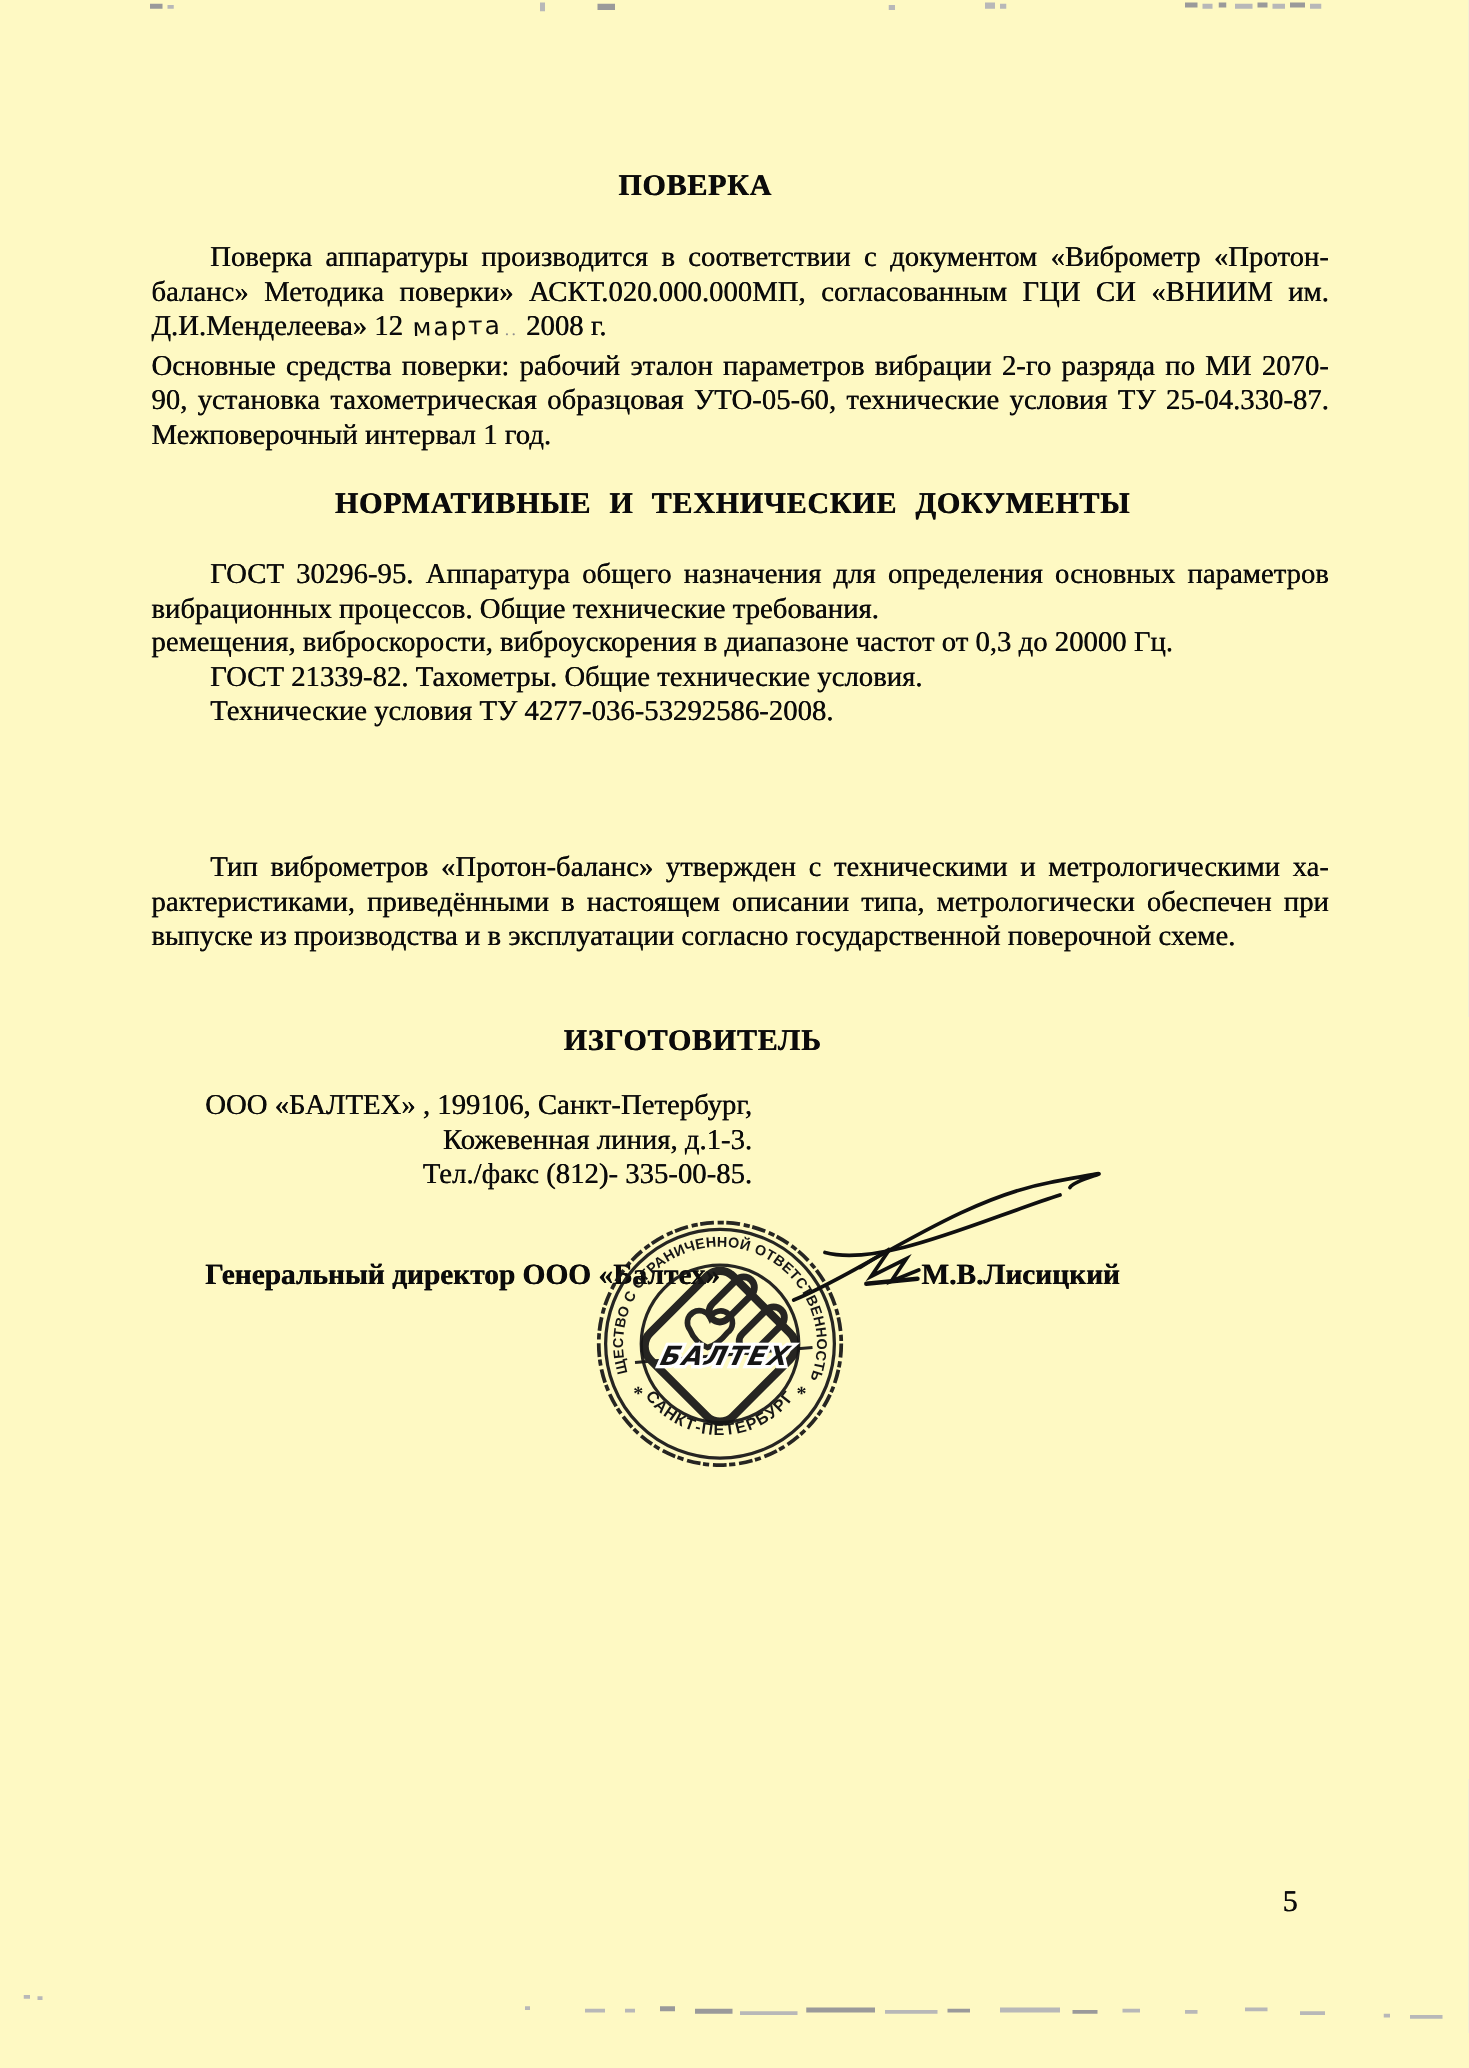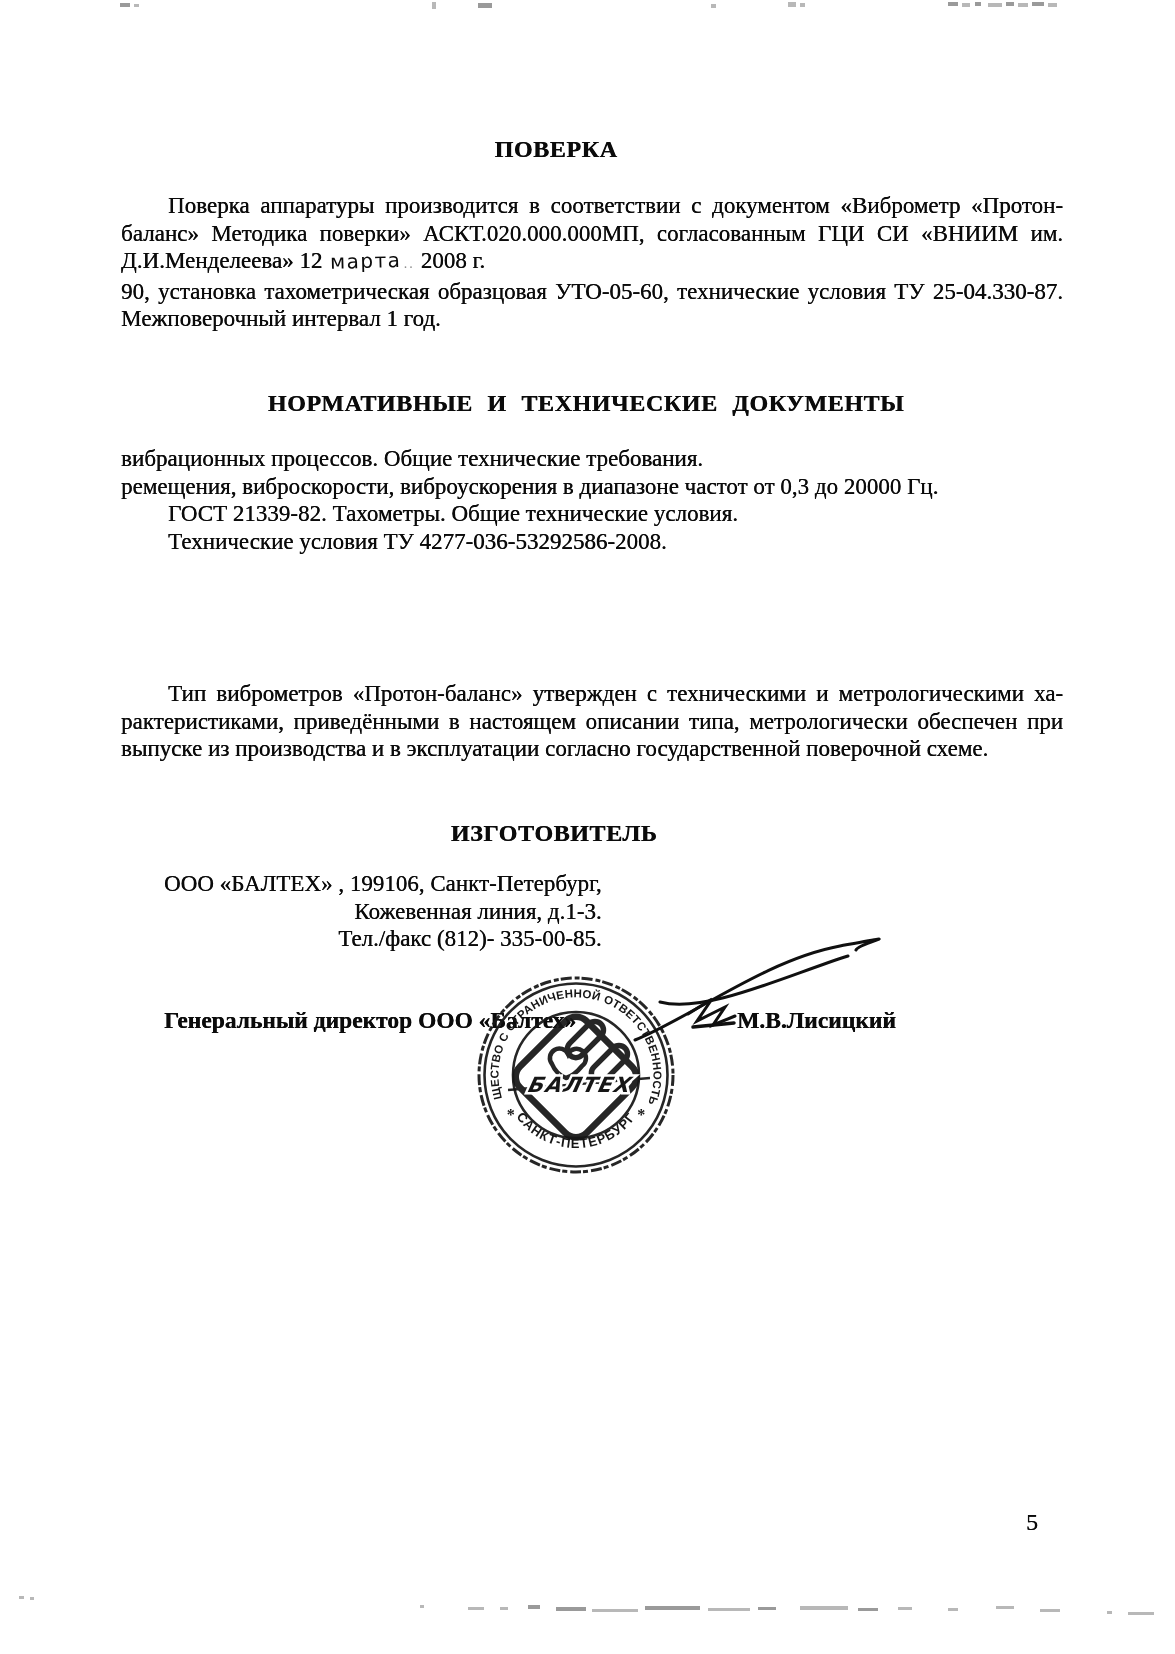--- a/index.html
+++ b/index.html
@@ -1,18 +1,18 @@
 <!DOCTYPE html>
 <html><head>
 <meta charset="utf-8">
 <style>
   html,body { margin:0; padding:0; background:#e8e8e8; }
   .page {
     position:relative; width:1175px; height:1654px; margin:0 auto;
-    background:#ffffff; overflow:hidden;
+    background:#fef9c3; overflow:hidden;
     font-family:"Liberation Serif", serif; color:#0b0b0b;
   }
   .col { position:absolute; left:121px; width:942px; }
   .line {
     font-size:23px; line-height:27.5px;
     text-shadow:0.35px 0 0 currentColor;
     white-space:normal;
   }
   .jline { text-align:justify; text-align-last:justify; }
   .indent { text-indent:47px; }
@@ -66,27 +66,29 @@
   <div class="art lt" style="left:1048px;top:3px;width:9px;height:4px;"></div>
 
   <div class="heading" style="top:134px;transform:translateX(-36px);">ПОВЕРКА</div>
 
   <div class="col" style="top:192px;">
     <div class="line jline indent">Поверка аппаратуры производится в соответствии с документом «Виброметр «Протон-</div>
     <div class="line jline">баланс» Методика поверки» АСКТ.020.000.000МП, согласованным ГЦИ СИ «ВНИИМ им.</div>
     <div class="line">
       <span>Д.И.Менделеева» 12</span><span class="hand">марта</span><span class="hand-dots">..</span><span>2008 г.</span>
     </div>
+    <div class="line jline">Основные средства поверки: рабочий эталон параметров вибрации 2-го разряда по МИ 2070-</div>
     <div class="line jline">90, установка тахометрическая образцовая УТО-05-60, технические условия ТУ 25-04.330-87.</div>
     <div class="line">Межповерочный интервал 1 год.</div>
   </div>
 
   <div class="heading wide" style="top:388px;transform:translateX(-6px);">НОРМАТИВНЫЕ И ТЕХНИЧЕСКИЕ ДОКУМЕНТЫ</div>
 
   <div class="col" style="top:445px;">
+    <div class="line jline indent">ГОСТ 30296-95.  Аппаратура общего назначения для определения основных параметров</div>
     <div class="line">вибрационных процессов. Общие технические требования.</div>
     <div class="line">ремещения, виброскорости, виброускорения в диапазоне частот от 0,3 до 20000 Гц.</div>
     <div class="line indent">ГОСТ 21339-82. Тахометры. Общие технические условия.</div>
     <div class="line indent">Технические условия ТУ 4277-036-53292586-2008.</div>
   </div>
 
 
   <div class="col" style="top:680px;">
     <div class="line jline indent">Тип виброметров «Протон-баланс» утвержден с техническими и метрологическими ха-</div>
     <div class="line jline">рактеристиками, приведёнными в настоящем описании типа, метрологически обеспечен при</div>

